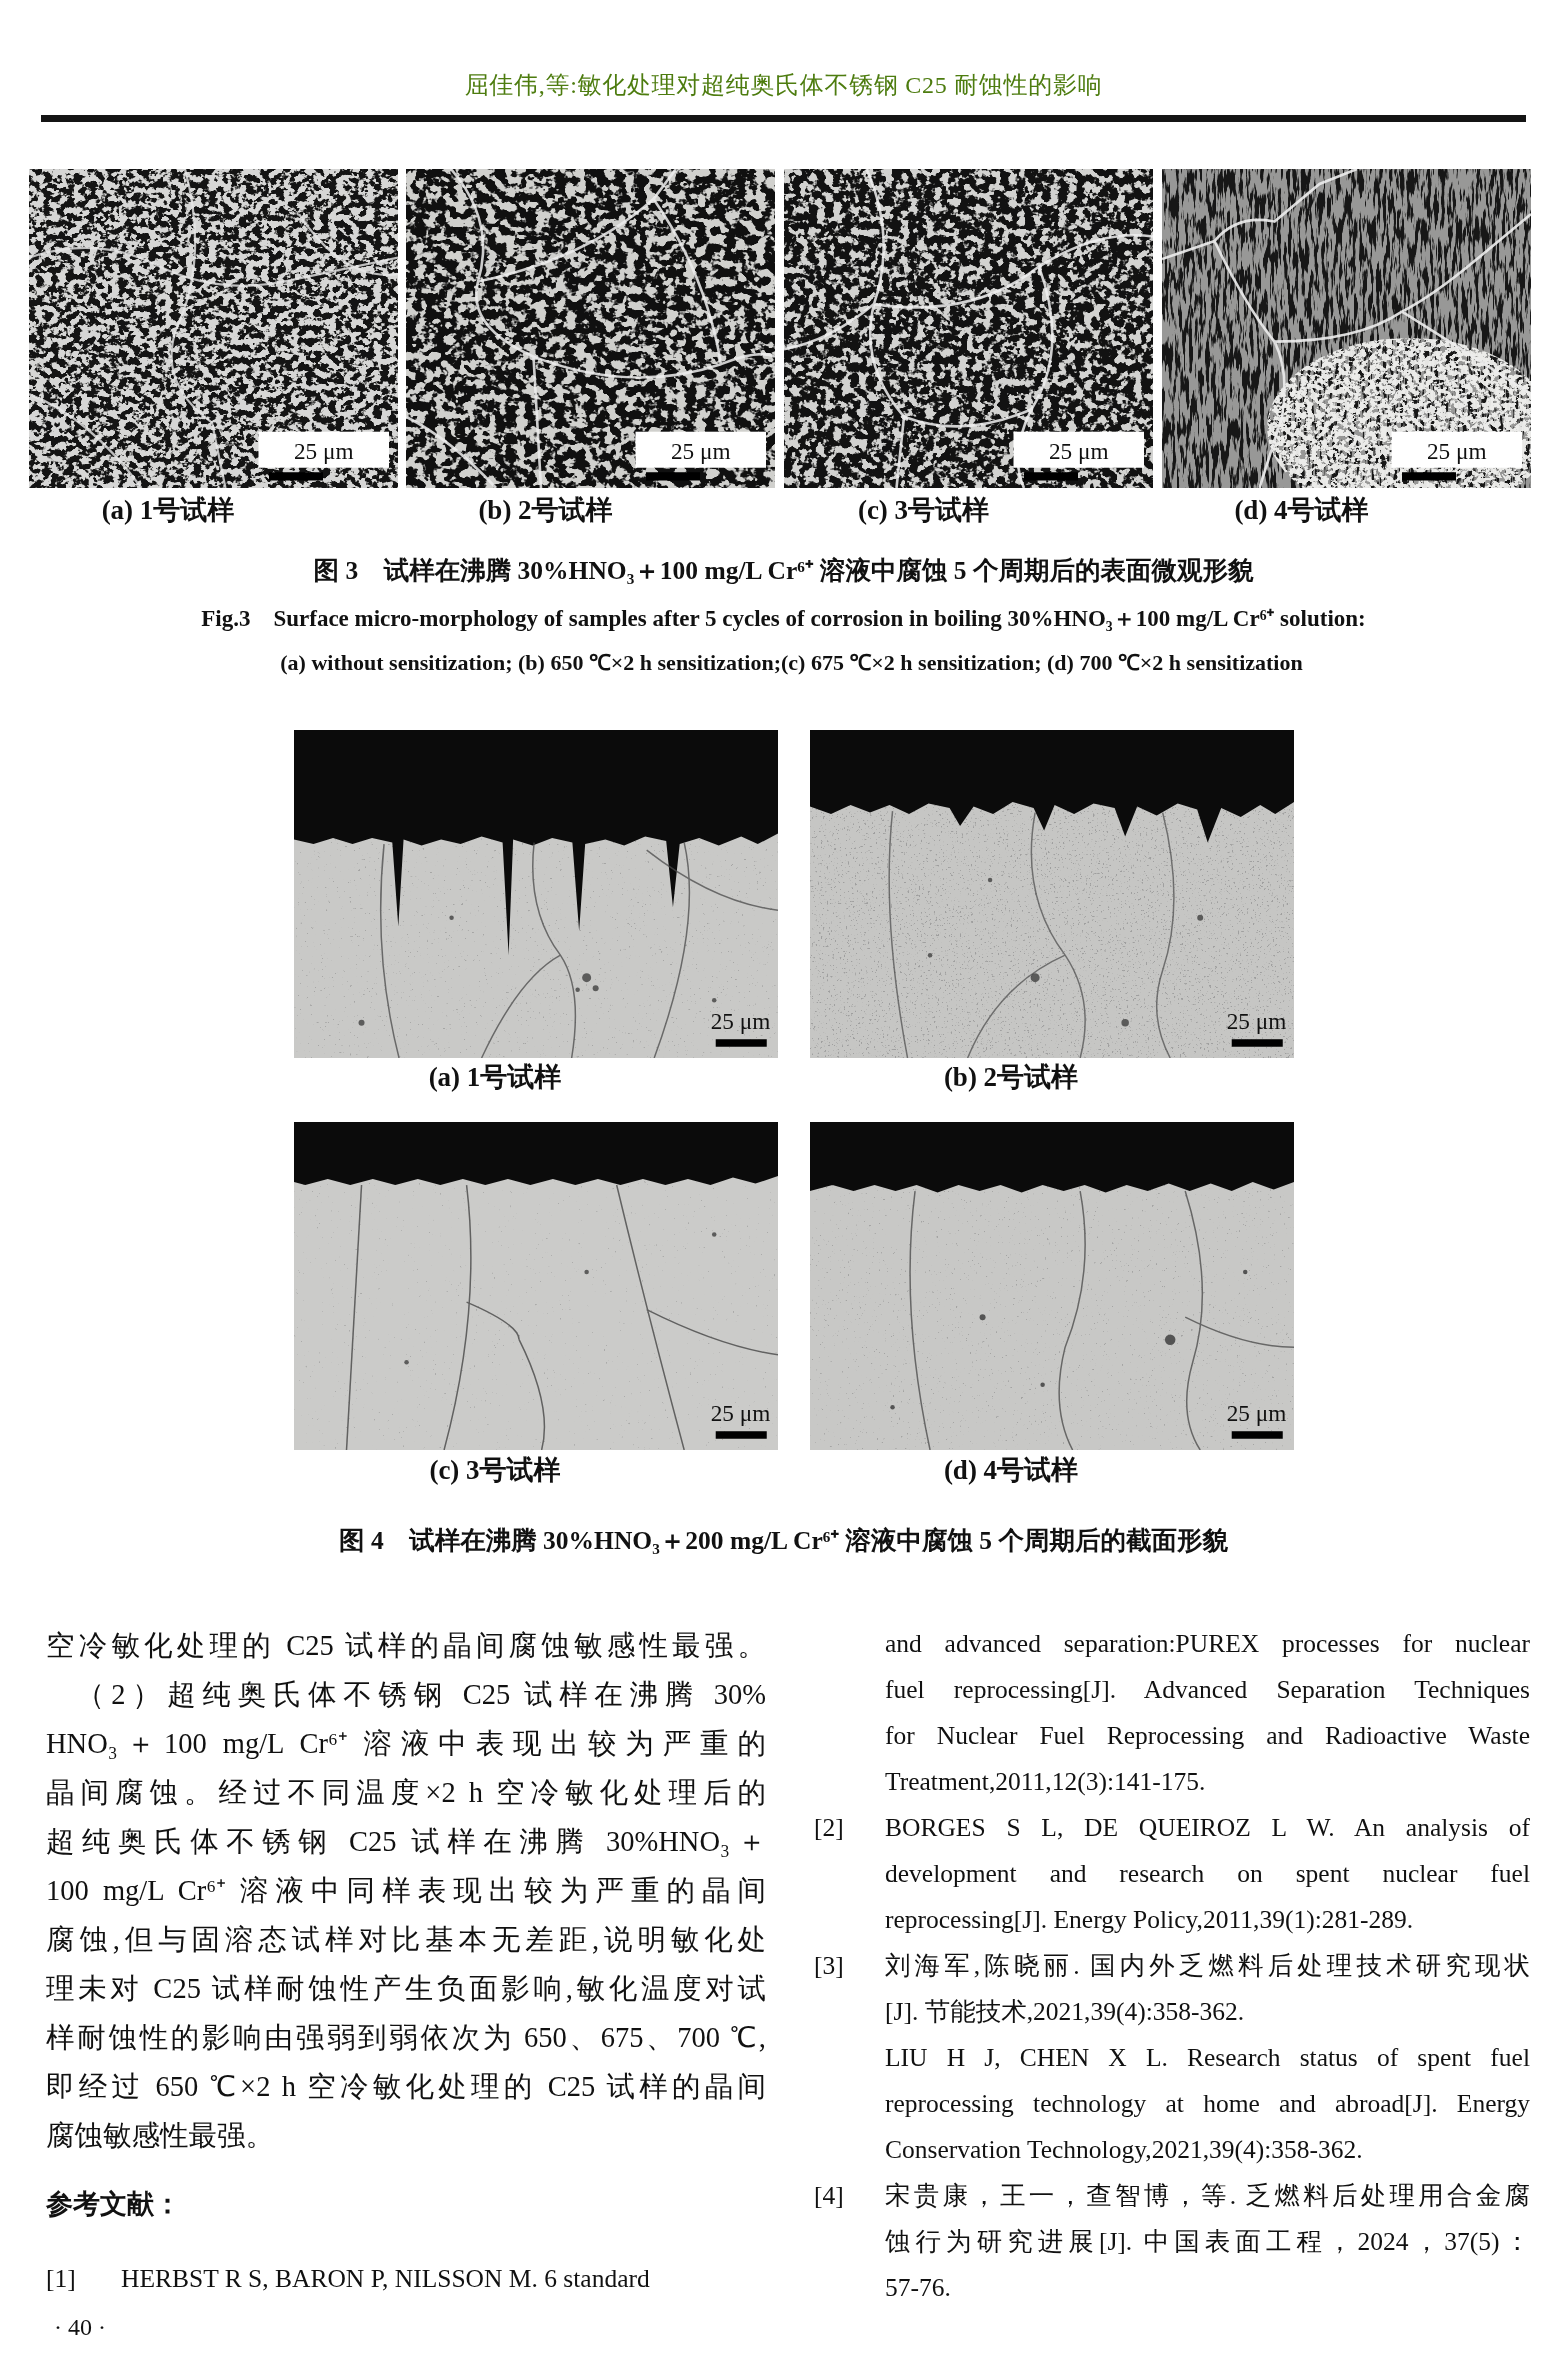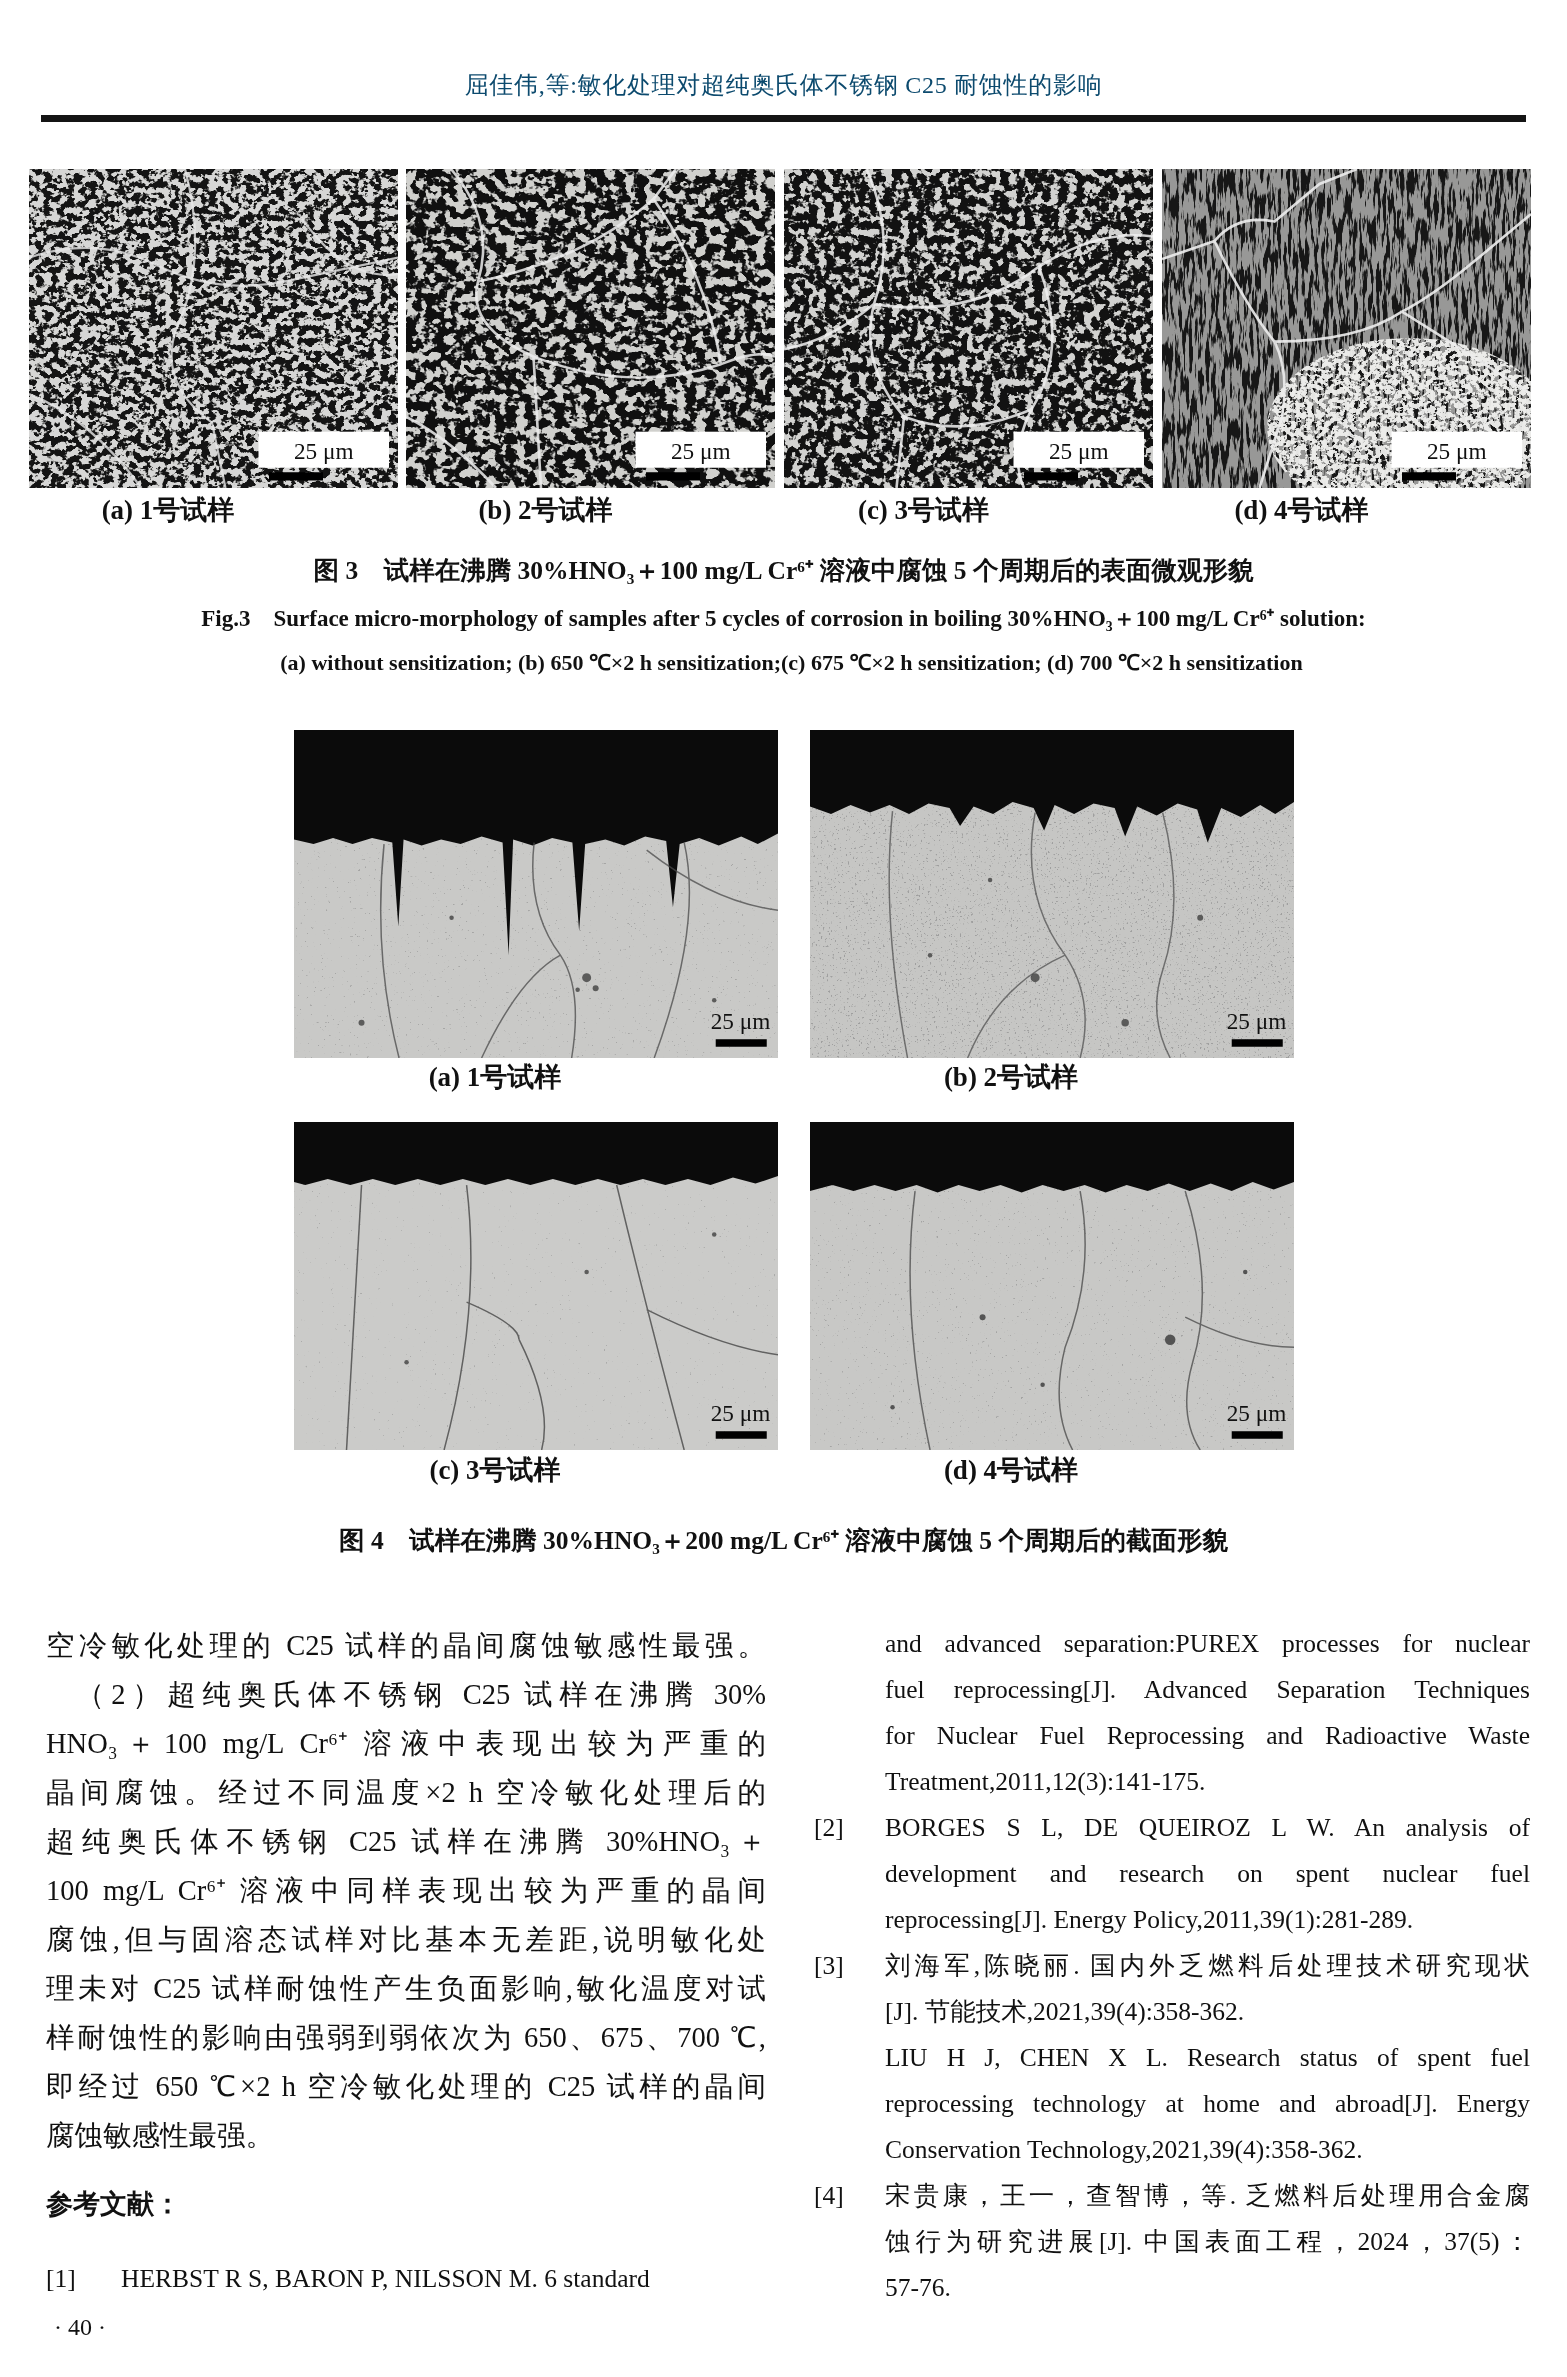--- a/index.html
+++ b/index.html
@@ -1,20 +1,20 @@
 <!DOCTYPE html>
 <html style="font-size:12px"><head>
 <meta charset="utf-8">
 <style>
   html,body{margin:0;padding:0;background:#888;}
   #page{position:relative;width:1567px;height:2377px;background:#ffffff;overflow:hidden;
         font-family:"Liberation Serif",serif;color:#111;}
   .abs{position:absolute;}
   .center{left:0;width:100%;text-align:center;}
-  #running-title{top:69px;font-size:24px;letter-spacing:0.7px;color:#0c4a6e;}
+  #running-title{top:69px;font-size:24px;letter-spacing:0.7px;color:#4d7c0f;}
   #top-rule{top:115px;left:41px;width:1485px;height:6.7px;background:#141414;}
   .micro{position:absolute;top:169px;width:369px;height:319px;display:block;}
   .opt{position:absolute;width:484px;height:328px;display:block;}
   .plabel{position:absolute;width:369px;text-align:center;font-size:27px;font-weight:700;
           font-family:"Liberation Serif",serif;}
   .plabel4{position:absolute;width:484px;text-align:center;font-size:27px;font-weight:700;}
   .cap-zh{font-size:25.5px;font-weight:700;}
   .cap-en{font-size:23px;font-weight:700;}
   .cap-cond{font-size:22px;font-weight:700;padding-left:8px;}
   #left-col{top:1621px;left:46px;width:720px;}

